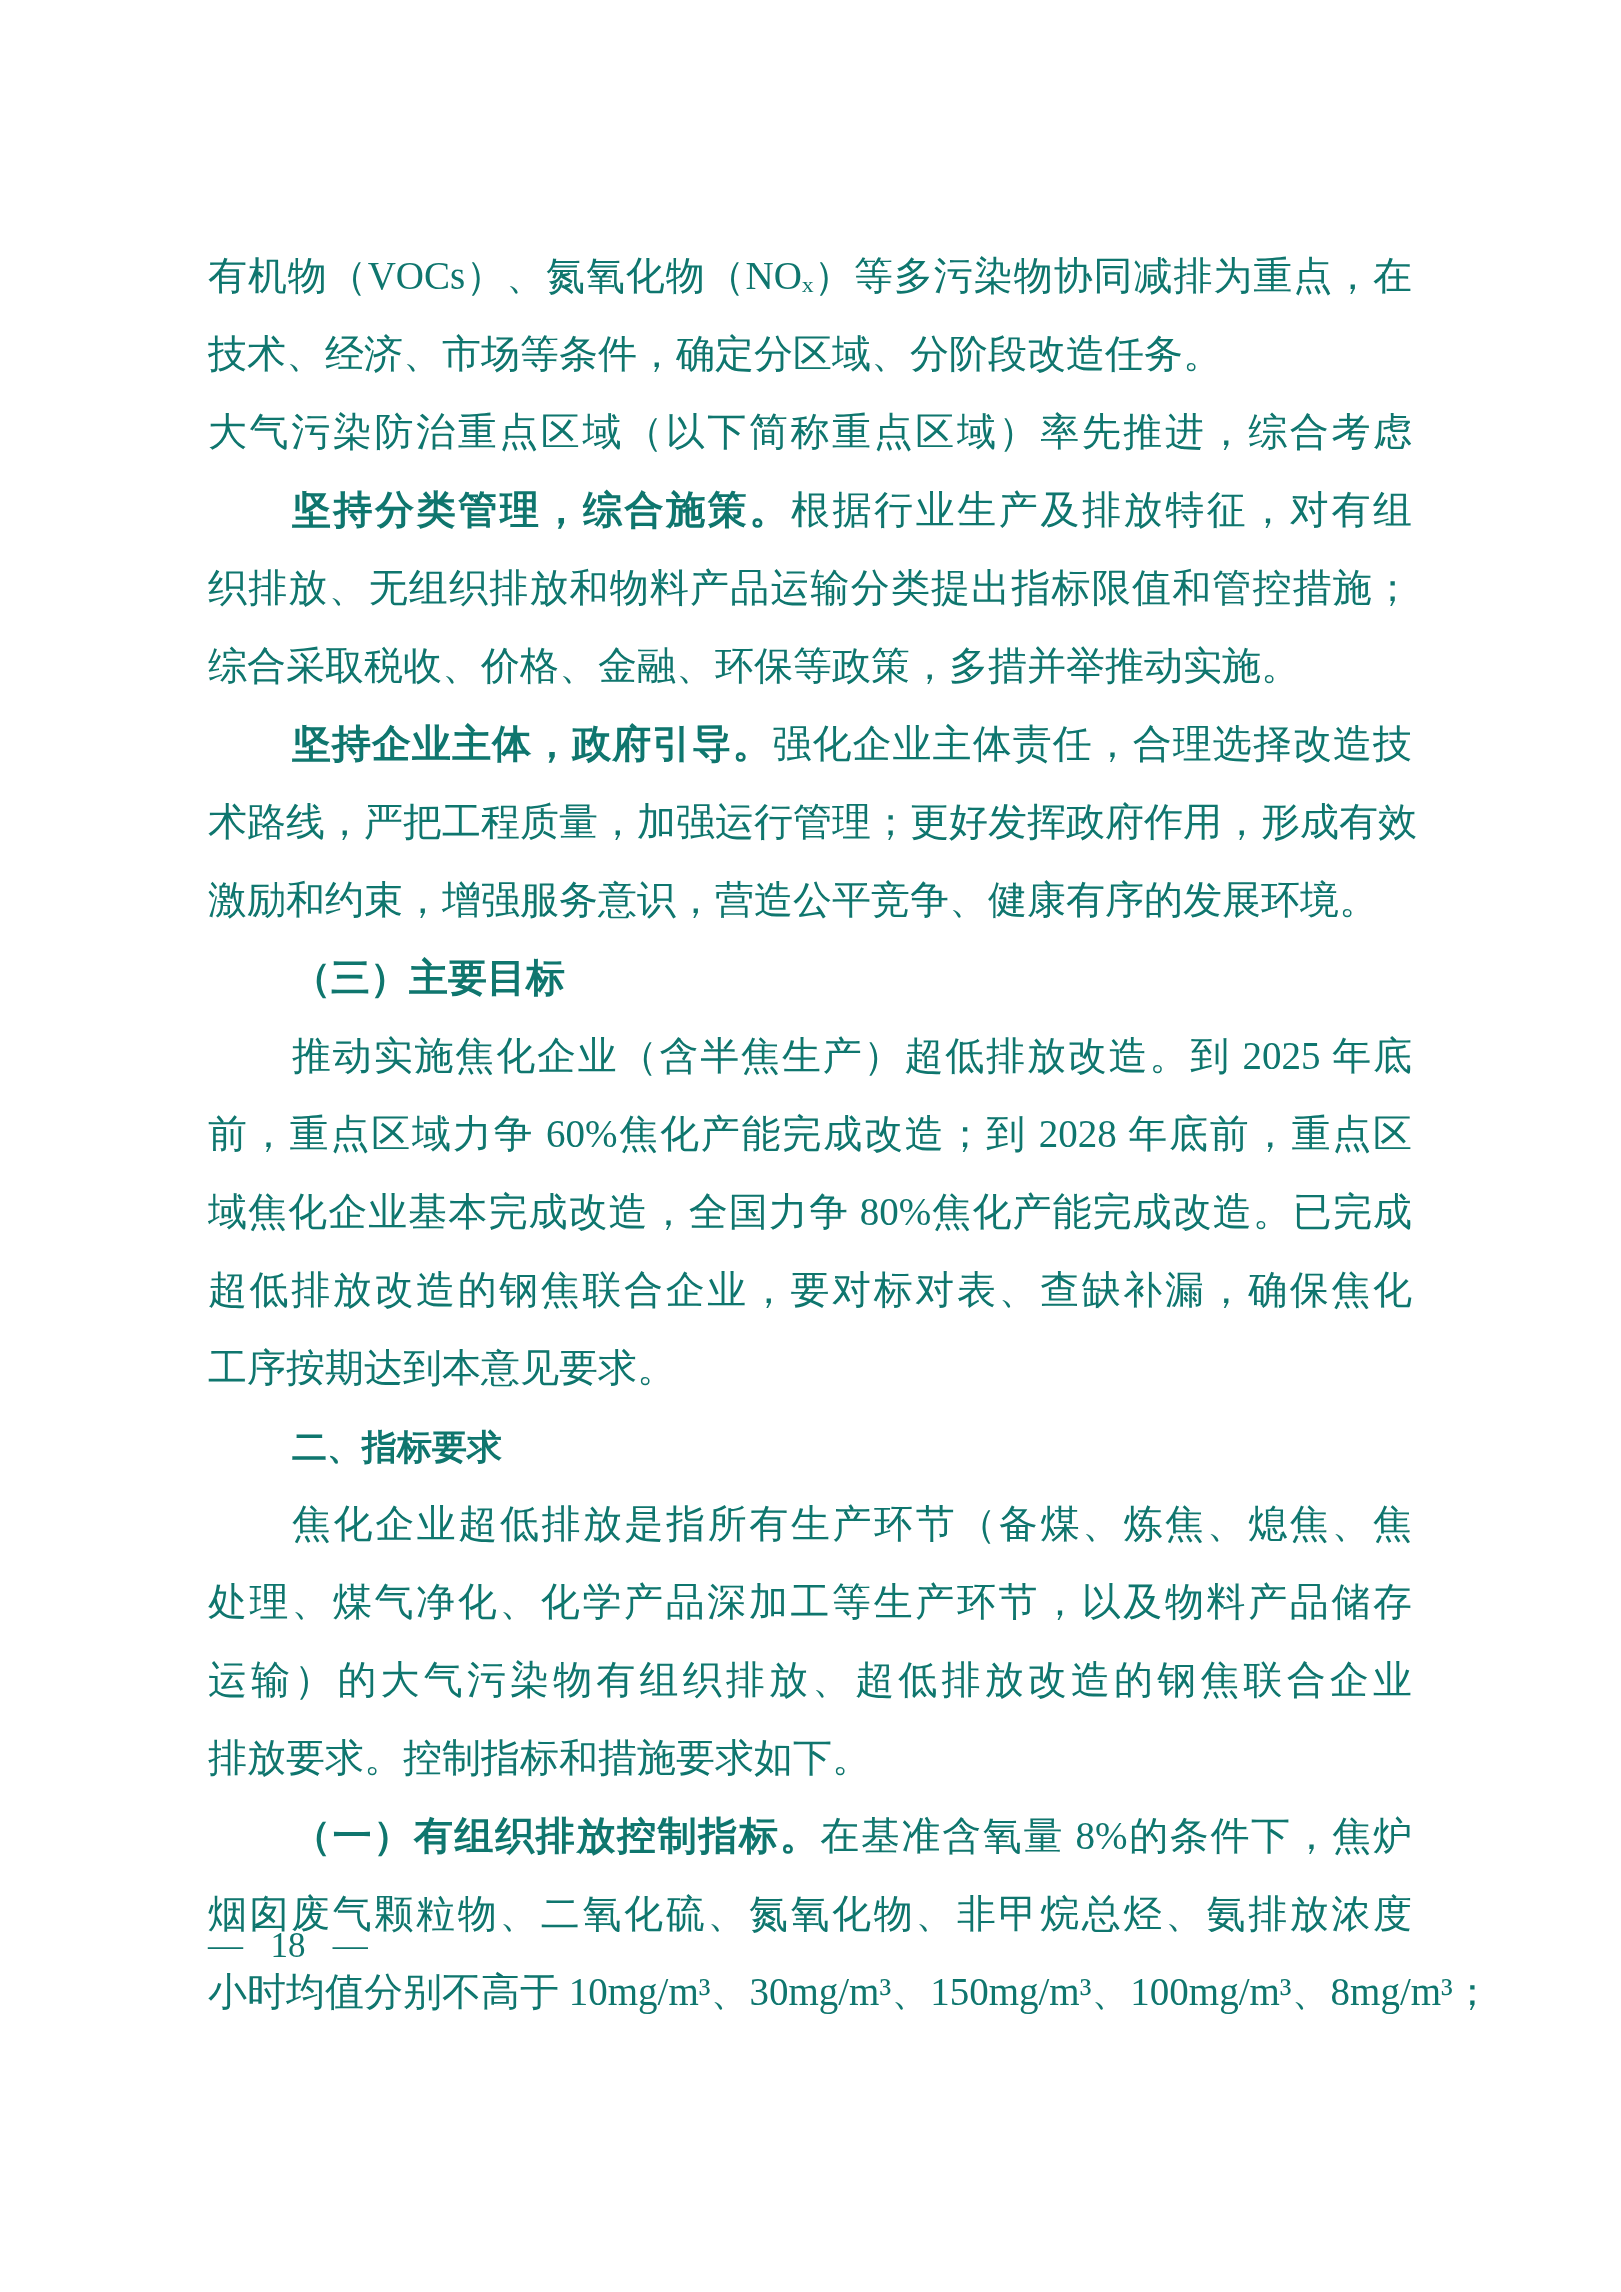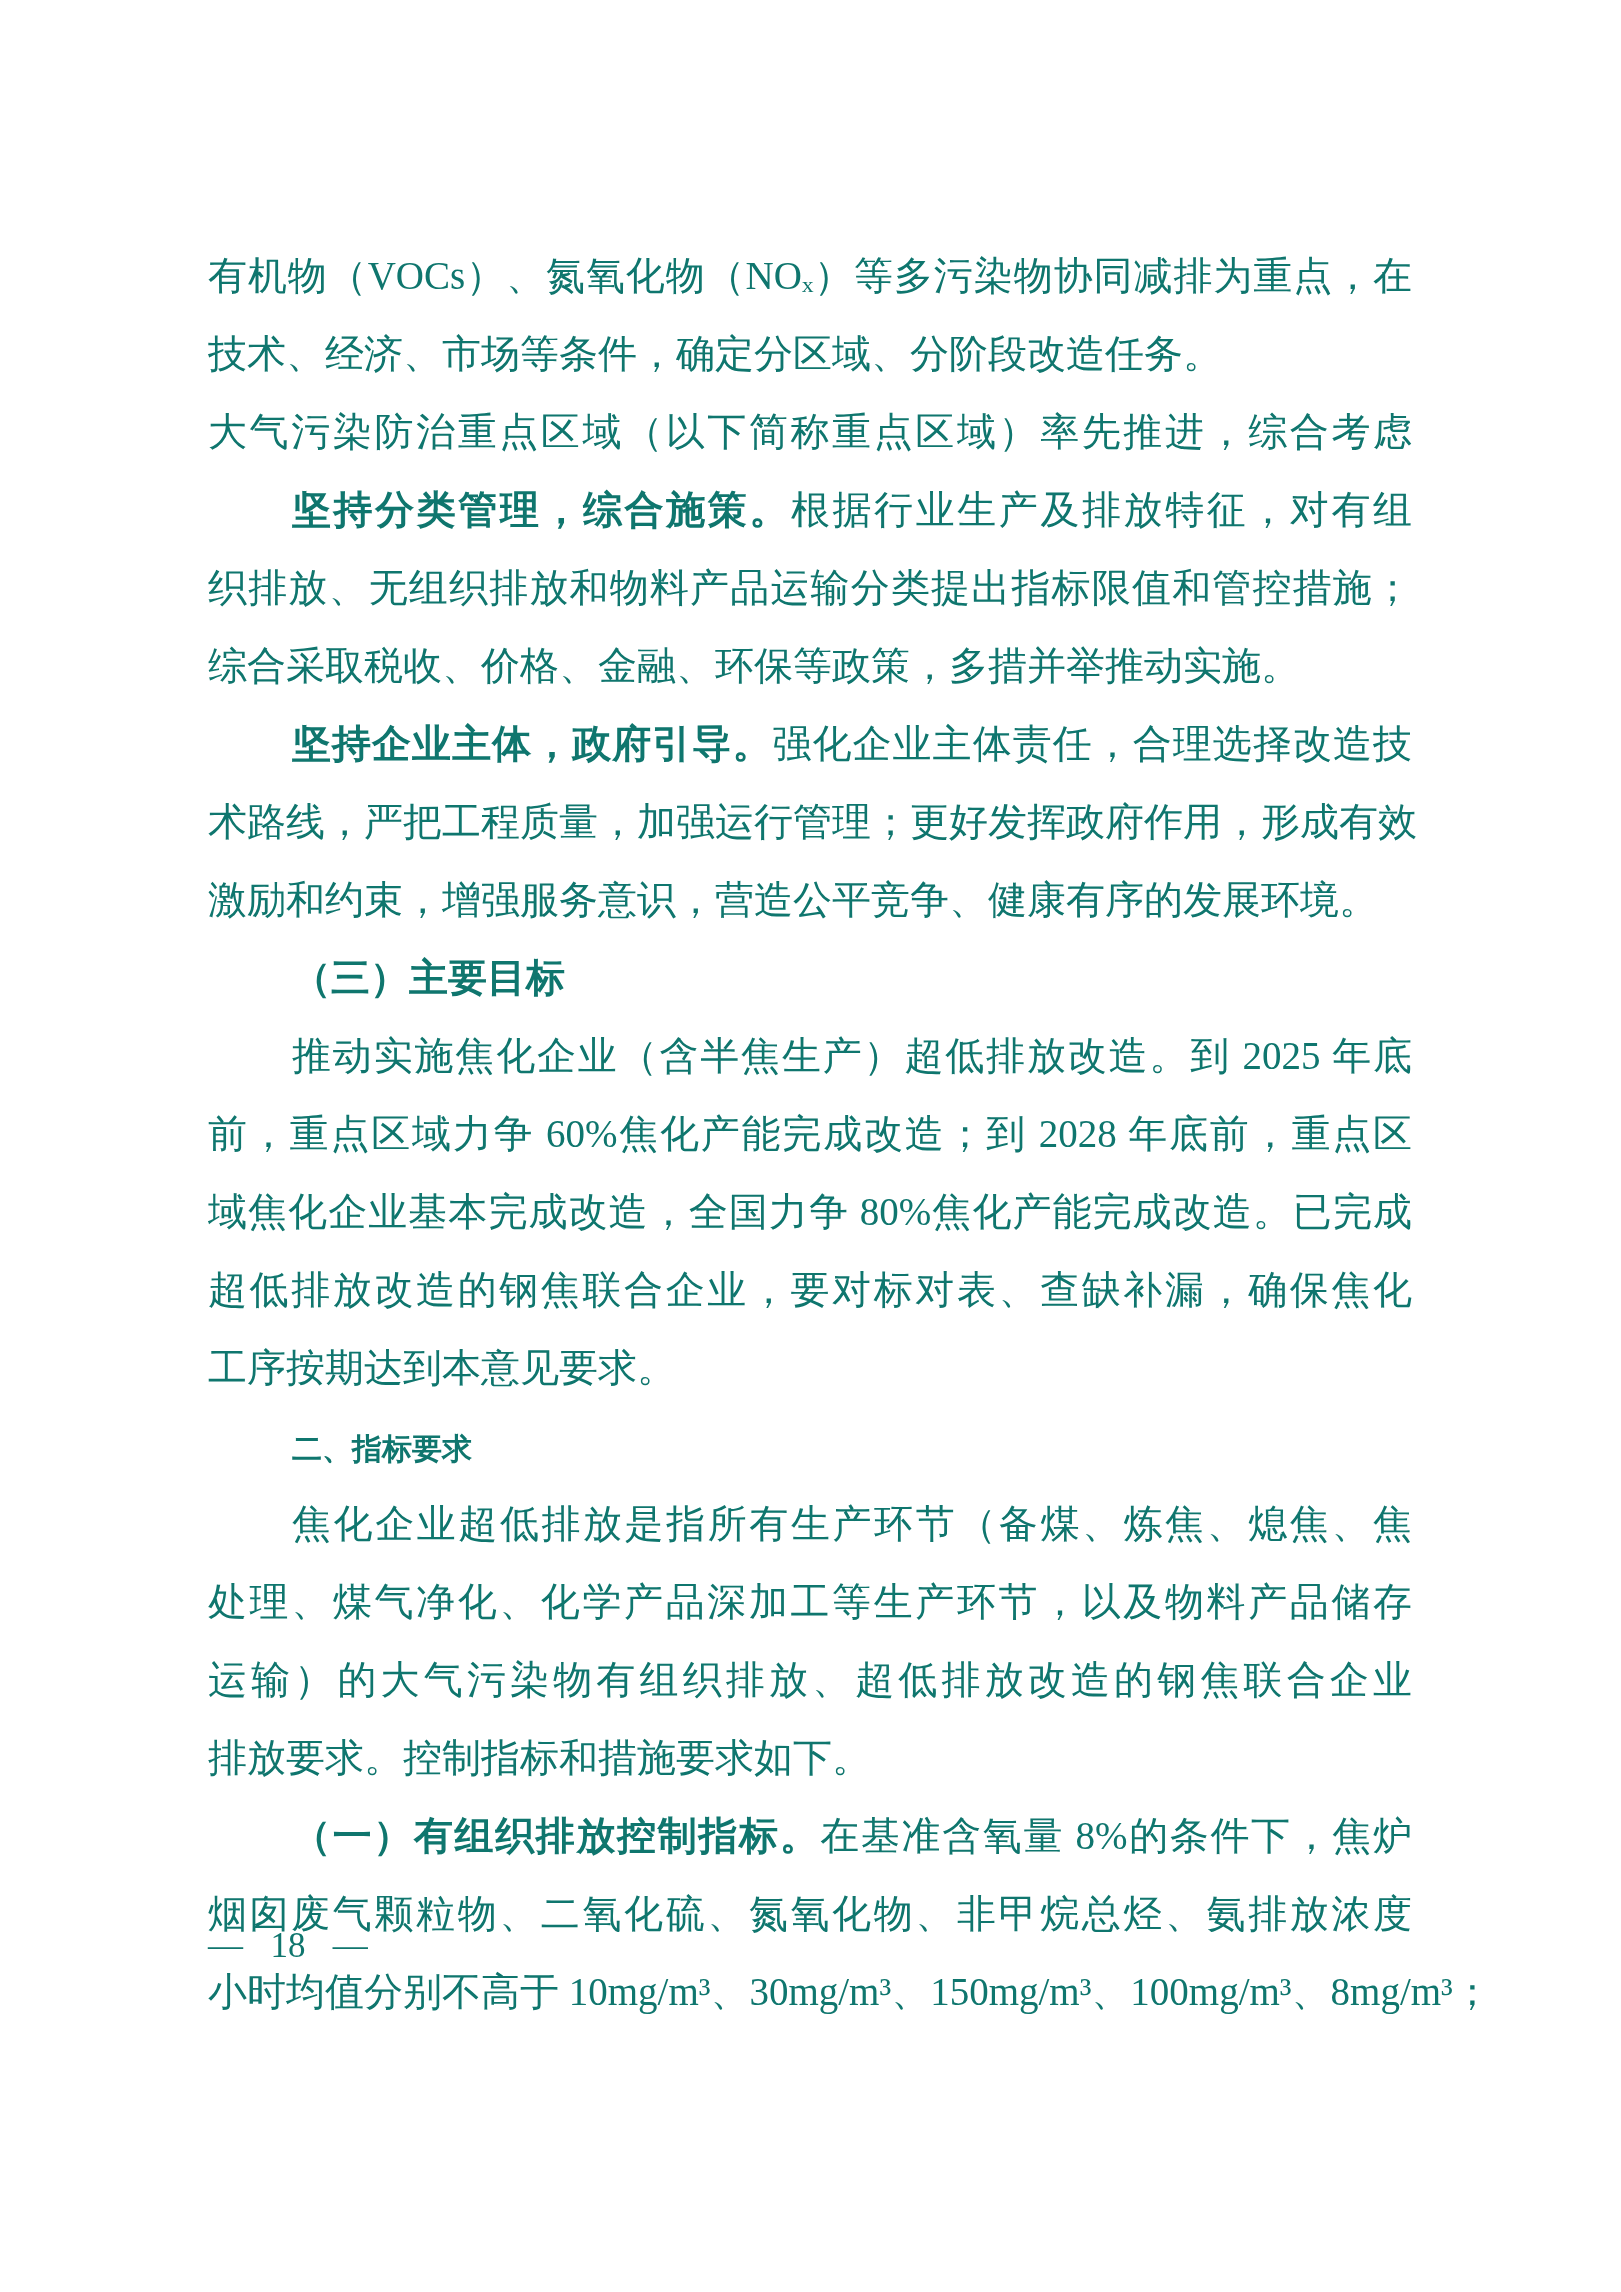--- a/index.html
+++ b/index.html
@@ -37,21 +37,21 @@
     -moz-text-align-last: left;
   }
   .line.indent {
     text-indent: 84px;
   }
   .b {
     font-weight: bold;
   }
   .hei .b {
     font-family: "Liberation Sans", "DejaVu Sans", sans-serif;
-    font-size: 30px;
+    font-size: 35px;
   }
   .footer {
     position: absolute;
     left: 208px;
     top: 1916px;
     height: 59px;
     line-height: 59px;
     font-size: 35px;
     text-align: center;
   }

